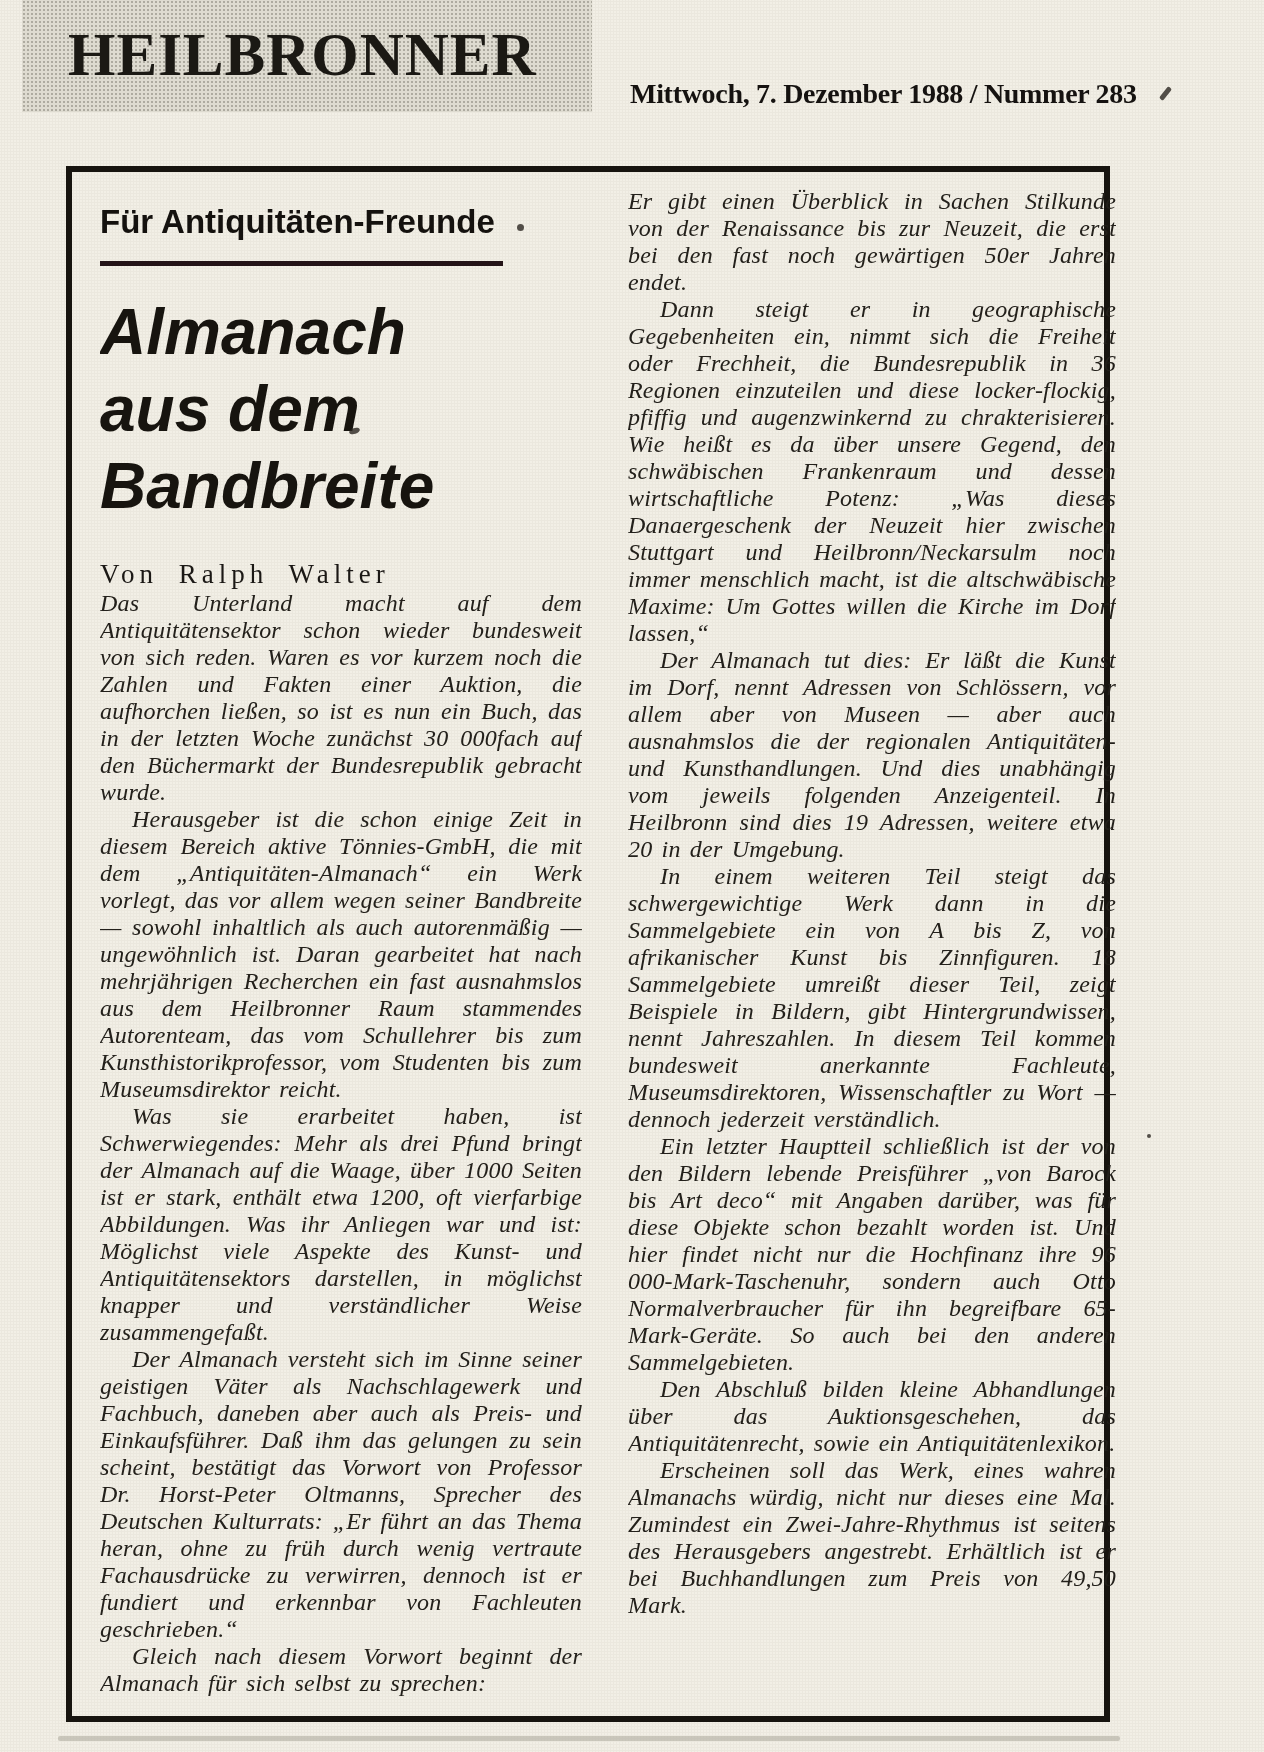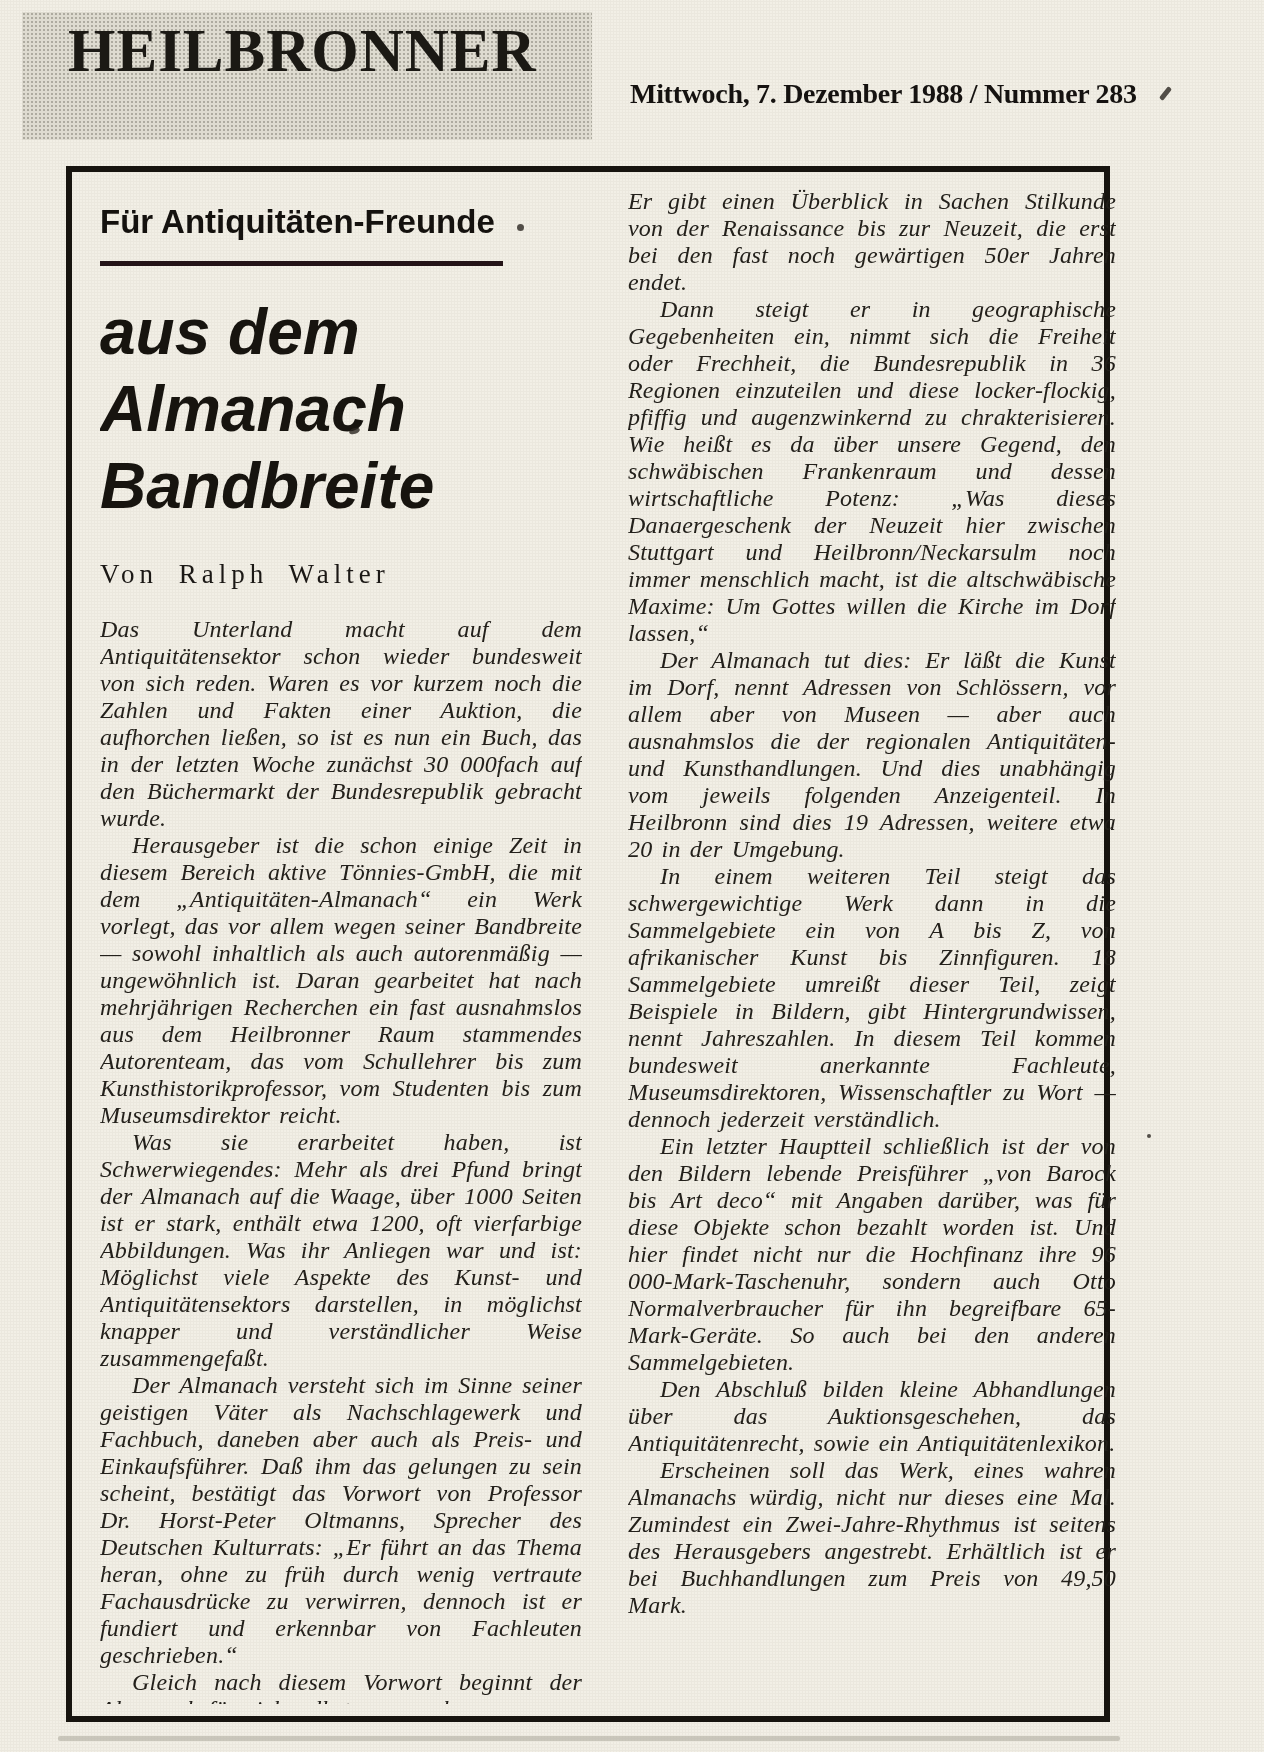--- a/index.html
+++ b/index.html
@@ -9,22 +9,22 @@
     background-color:#f2efe6;
     background-image: radial-gradient(circle, rgba(120,114,98,0.06) 1px, transparent 1.1px);
     background-size:3px 3px;
     font-family:"Liberation Serif", serif;
     color:#1e1b17;
     overflow:hidden;
   }
 
   
   .masthead {
-    position:absolute; left:22px; top:12px; width:570px; height:128px;
-    box-sizing:border-box; padding:10px 0 0 46px;
+    position:absolute; left:22px; top:0; width:570px; height:112px;
+    box-sizing:border-box; padding:26px 0 0 46px;
     background-color:#dedbd0;
     background-image: radial-gradient(circle, rgba(62,58,48,0.30) 1px, transparent 1.45px);
     background-size:4px 4px;
   }
   .mast-line {
     font-family:"Liberation Serif", serif;
     font-weight:bold; font-size:61px; line-height:58px;
     letter-spacing:1px; color:#1b1914;
   }
   .dateline {
@@ -70,21 +70,21 @@
 
   .body {
     margin:0;
     font-family:"Liberation Serif", serif;
     font-style:italic;
     font-size:24px; line-height:27px;
     letter-spacing:0.2px; word-spacing:3px;
     text-align:justify;
     color:#23201b;
   }
-  .body.start { margin-top:26px; }
+  .body.start { }
   .ind { text-indent:32px; }
 
   
   .speck { position:absolute; background:#2b2620; border-radius:50%; opacity:.8; }
   .speck-1 { left:517px;  top:224px;  width:7px;  height:7px; }
   .speck-2 { left:349px;  top:428px;  width:11px; height:6px; transform:rotate(-18deg); }
   .speck-3 { left:1163px; top:86px;   width:5px;  height:15px; transform:rotate(38deg); border-radius:2px; }
   .speck-4 { left:1147px; top:1134px; width:4px;  height:4px; }
   .smudge {
     position:absolute; left:58px; top:1736px;
@@ -101,22 +101,22 @@
     <div class="mast-line">HEILBRONNER</div>
   </div>
 
   <div class="dateline">Mittwoch, 7. Dezember 1988 / Nummer 283</div>
 
   <div class="article-box">
 
     <div class="col col-left">
       <span class="kicker">Für Antiquitäten-Freunde</span>
       <div class="headline">
+        <span class="hl">Almanach</span>
         <span class="hl">aus dem</span>
-        <span class="hl">Almanach</span>
         <span class="hl">Bandbreite</span>
       </div>
       <div class="byline">Von Ralph Walter</div>
 
       <p class="body start">Das Unterland macht auf dem Antiquitätensektor schon wieder bundesweit von sich reden. Waren es vor kurzem noch die Zahlen und Fakten einer Auktion, die aufhorchen ließen, so ist es nun ein Buch, das in der letzten Woche zunächst 30 000fach auf den Büchermarkt der Bundesrepublik gebracht wurde.</p>
       <p class="body ind">Herausgeber ist die schon einige Zeit in diesem Bereich aktive Tönnies-GmbH, die mit dem „Antiquitäten-Almanach“ ein Werk vorlegt, das vor allem wegen seiner Bandbreite — sowohl inhaltlich als auch autorenmäßig — ungewöhnlich ist. Daran gearbeitet hat nach mehrjährigen Recherchen ein fast ausnahmslos aus dem Heilbronner Raum stammendes Autorenteam, das vom Schullehrer bis zum Kunsthistorikprofessor, vom Studenten bis zum Museumsdirektor reicht.</p>
       <p class="body ind">Was sie erarbeitet haben, ist Schwerwiegendes: Mehr als drei Pfund bringt der Almanach auf die Waage, über 1000 Seiten ist er stark, enthält etwa 1200, oft vierfarbige Abbildungen. Was ihr Anliegen war und ist: Möglichst viele Aspekte des Kunst- und Antiquitätensektors darstellen, in möglichst knapper und verständlicher Weise zusammengefaßt.</p>
       <p class="body ind">Der Almanach versteht sich im Sinne seiner geistigen Väter als Nachschlagewerk und Fachbuch, daneben aber auch als Preis- und Einkaufsführer. Daß ihm das gelungen zu sein scheint, bestätigt das Vorwort von Professor Dr. Horst-Peter Oltmanns, Sprecher des Deutschen Kulturrats: „Er führt an das Thema heran, ohne zu früh durch wenig vertraute Fachausdrücke zu verwirren, dennoch ist er fundiert und erkennbar von Fachleuten geschrieben.“</p>
       <p class="body ind">Gleich nach diesem Vorwort beginnt der Almanach für sich selbst zu sprechen:</p>
     </div>

